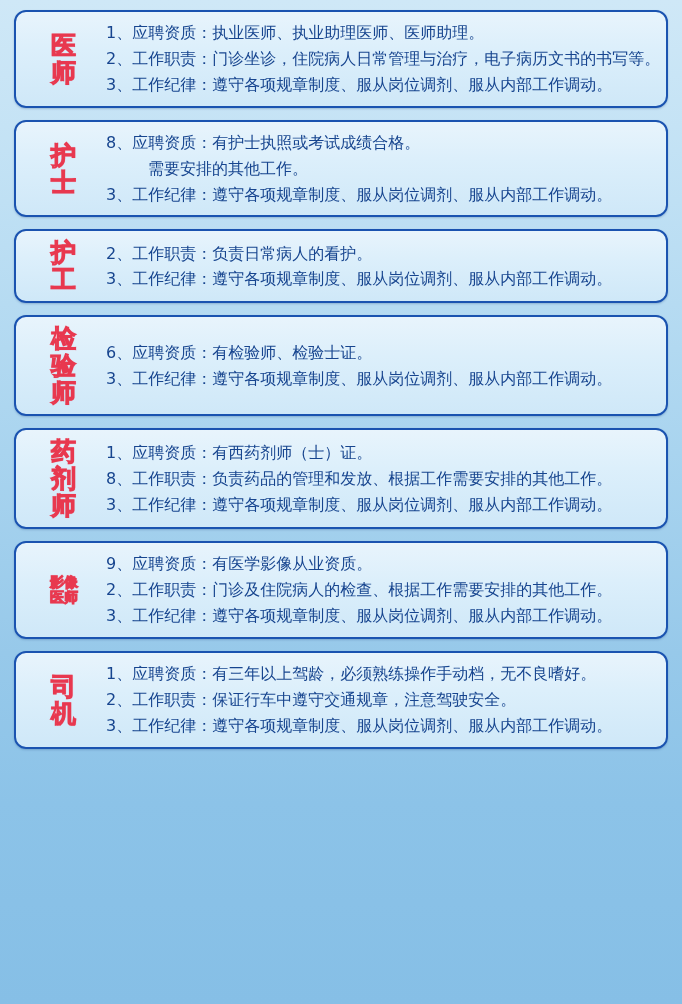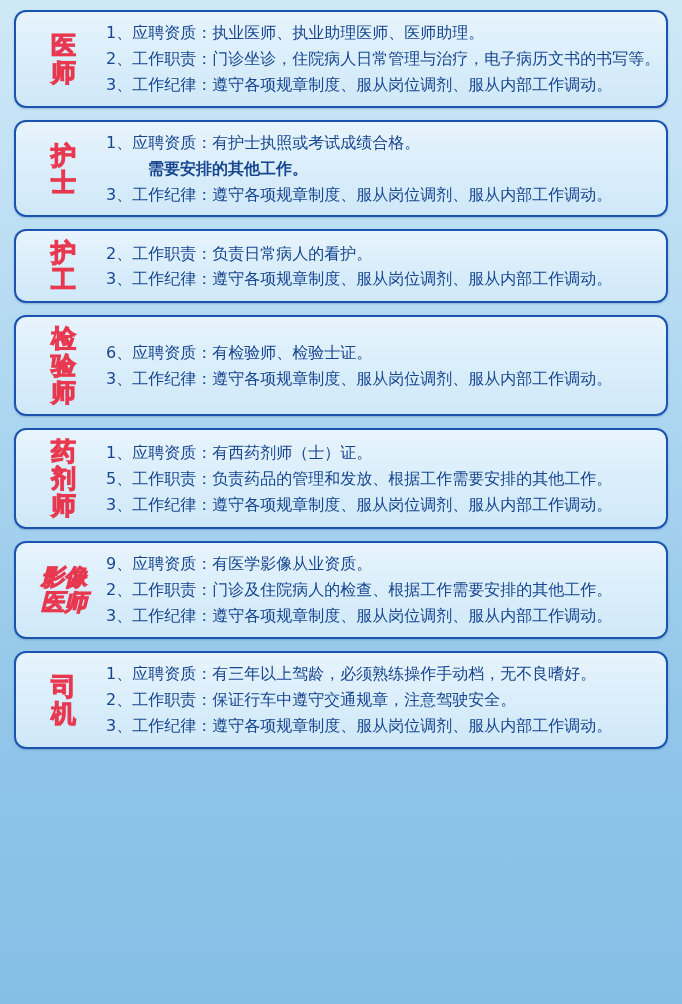--- a/index.html
+++ b/index.html
@@ -46,40 +46,38 @@
     font-weight: bold;
     font-size: 25px;
     line-height: 1.08;
     color: #f2b8c6;
     -webkit-text-stroke: 1px #e8384f;
     text-shadow: 0 0 1px #e8384f;
     letter-spacing: 1px;
     white-space: nowrap;
   }
   .title-char.two-per-line {
-    font-size: 23px;
+    font-size: 14px;
     letter-spacing: 0px;
-    font-style: italic;
   }
   .body-col {
     flex: 1 1 auto;
     min-width: 0;
   }
   .line {
     font-family: "DejaVu Sans", "Liberation Sans", sans-serif;
     font-size: 16px;
     color: #17458f;
     line-height: 1.62;
     white-space: nowrap;
   }
   .line .cont {
     display: block;
     padding-left: 42px;
     white-space: nowrap;
-    font-weight: bold;
   }
 </style>
 </head>
 <body>
 
 <div class="page">
 
   <div class="card">
     <div class="title-col">
       <div class="title-char">医</div>
@@ -91,21 +89,21 @@
       <div class="line">3、工作纪律：遵守各项规章制度、服从岗位调剂、服从内部工作调动。</div>
     </div>
   </div>
 
   <div class="card">
     <div class="title-col">
       <div class="title-char">护</div>
       <div class="title-char">士</div>
     </div>
     <div class="body-col">
-      <div class="line">1、应聘资质：有护士执照或考试成绩合格。</div>
+      <div class="line">8、应聘资质：有护士执照或考试成绩合格。</div>
       <div class="line">
           <span class="cont">需要安排的其他工作。</span>
         </div>
       <div class="line">3、工作纪律：遵守各项规章制度、服从岗位调剂、服从内部工作调动。</div>
     </div>
   </div>
 
   <div class="card">
     <div class="title-col">
       <div class="title-char">护</div>
@@ -130,21 +128,21 @@
   </div>
 
   <div class="card">
     <div class="title-col">
       <div class="title-char">药</div>
       <div class="title-char">剂</div>
       <div class="title-char">师</div>
     </div>
     <div class="body-col">
       <div class="line">1、应聘资质：有西药剂师（士）证。</div>
-      <div class="line">5、工作职责：负责药品的管理和发放、根据工作需要安排的其他工作。</div>
+      <div class="line">8、工作职责：负责药品的管理和发放、根据工作需要安排的其他工作。</div>
       <div class="line">3、工作纪律：遵守各项规章制度、服从岗位调剂、服从内部工作调动。</div>
     </div>
   </div>
 
   <div class="card">
     <div class="title-col">
       <div class="title-char two-per-line">影像</div>
       <div class="title-char two-per-line">医师</div>
     </div>
     <div class="body-col">

